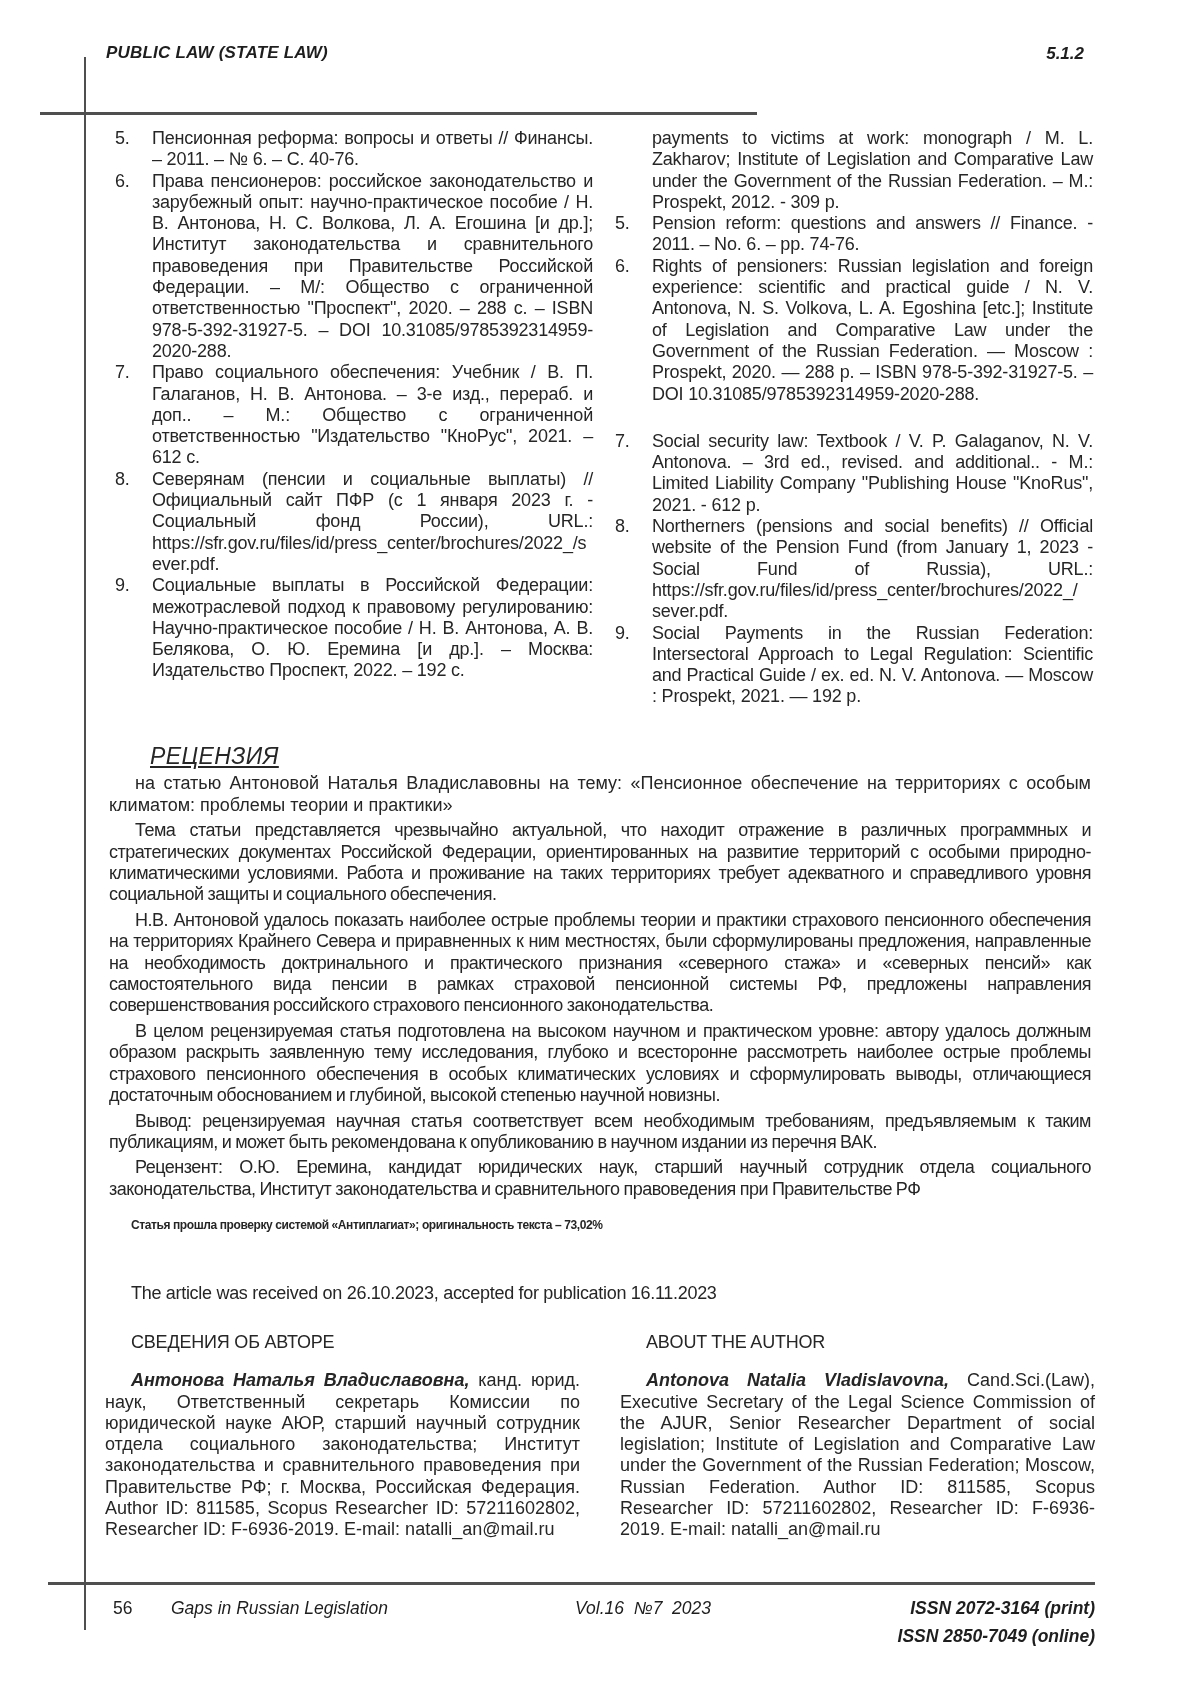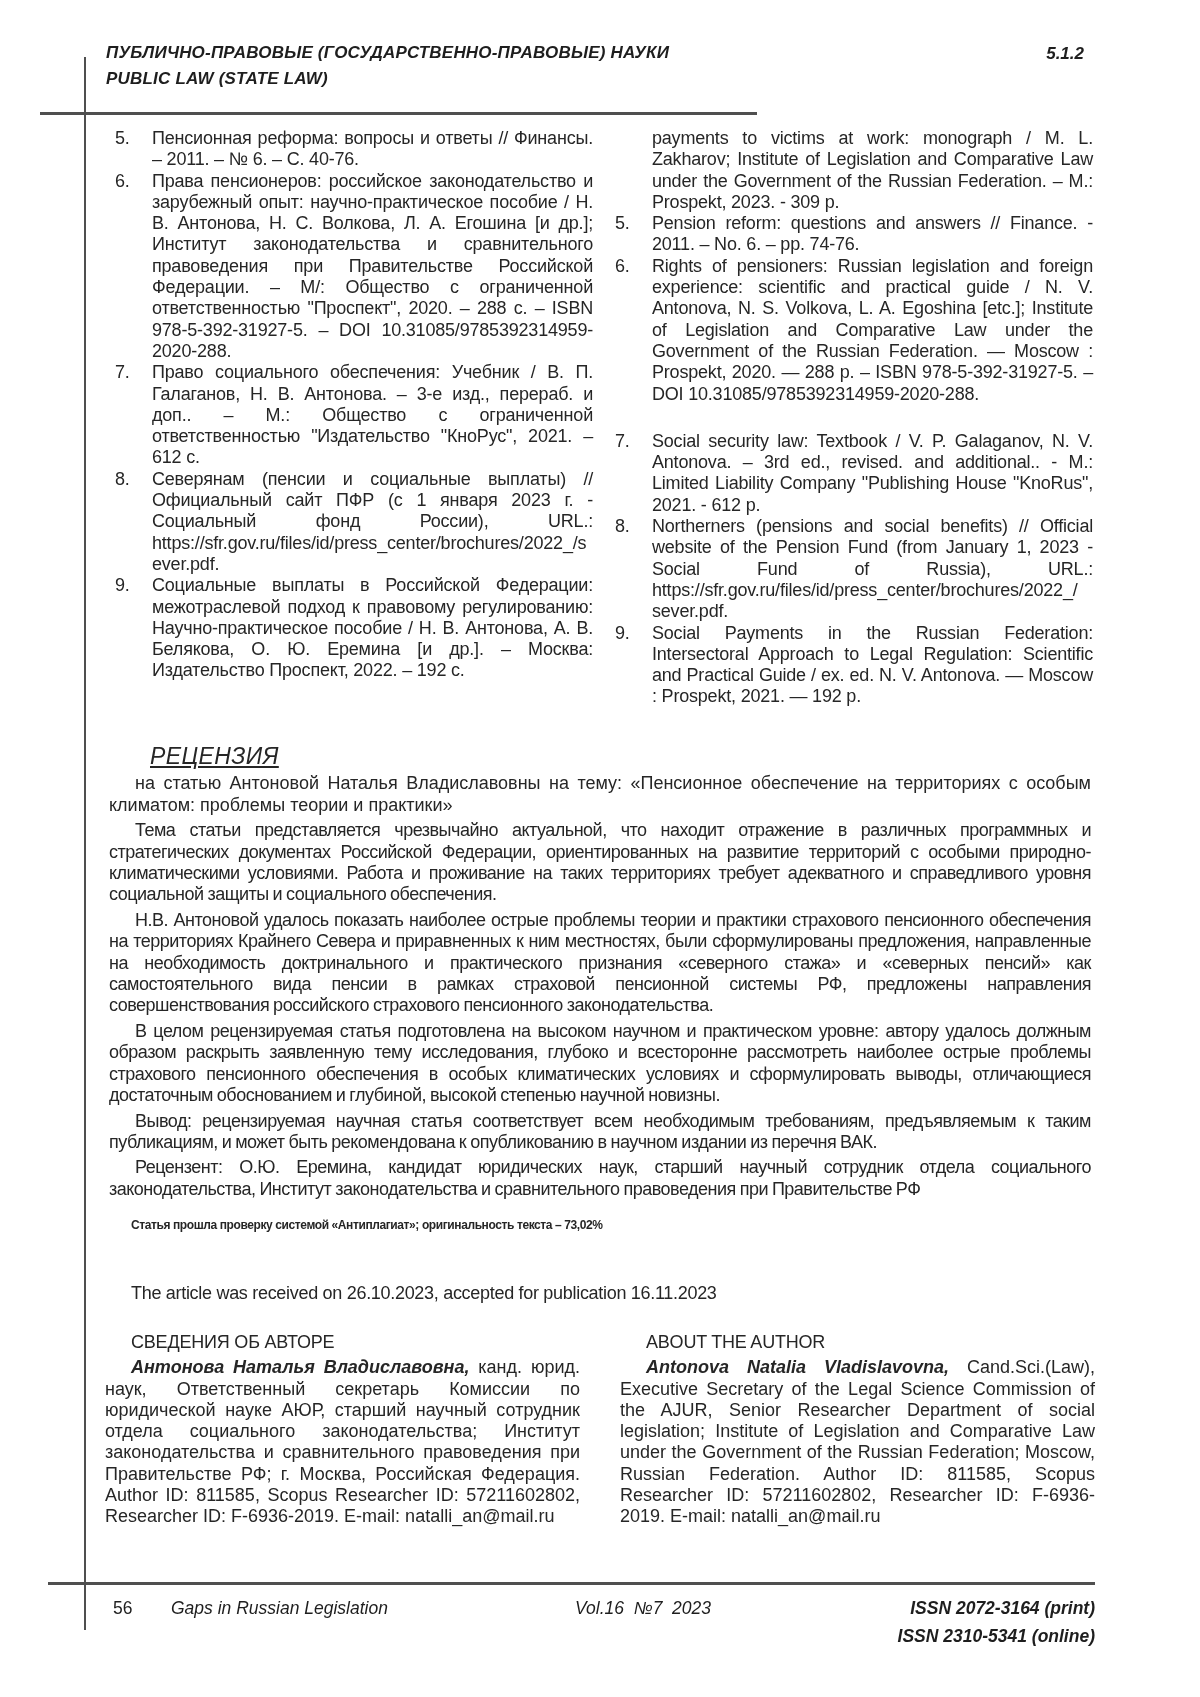--- a/index.html
+++ b/index.html
@@ -31,21 +31,21 @@
   .review p  { margin:4px; text-align:justify; text-indent:26px; }
   .review p.cond, .cond { letter-spacing:-0.5px; word-spacing:-0.6px; }
 
   .plag  { position:absolute; left:105px; top:1218px; width:990px; margin:0; font-size:12px; letter-spacing:-0.4px; text-indent:26px;font-weight:bold; }
   .dates { position:absolute; left:105px; top:1280px; width:990px; font-size:18px; line-height:26px; letter-spacing:-0.3px; }
   .dates div { padding-left:26px; }
 
   
   .authors { position:absolute; left:105px; top:1332px; width:990px; display:flex; gap:40px; font-size:18px; line-height:21.3px; }
   .acol { flex:1; min-width:0; }
-  .ahead { padding-left:26px; margin-bottom:4px; letter-spacing:-0.2px; }
+  .ahead { padding-left:26px; margin-bottom:17px; letter-spacing:-0.2px; }
   .acol p { margin:0; text-align:justify; text-indent:26px; }
   .aname { font-weight:bold; font-style:italic; }
 
   
   .footer1 { position:absolute; left:105px; top:1598px; width:990px; height:24px; font-size:17.5px; font-style:italic; color:#1e1e1e; }
   .footer1 .pnum  { position:absolute; left:8px; font-style:normal; }
   .footer1 .jname { position:absolute; left:66px; }
   .footer1 .vol   { position:absolute; left:470px; white-space:pre; }
   .footer1 .issn  { position:absolute; right:0; font-weight:bold; }
   .footer2 { position:absolute; left:105px; top:1626px; width:990px; text-align:right; font-size:17.5px; font-style:italic; font-weight:bold; color:#1e1e1e; }
@@ -54,21 +54,20 @@
 <body>
 
 <div class="page">
 
   <div class="vline"></div>
   <div class="hline-top"></div>
   <div class="hline-bottom"></div>
 
   <header class="header">
     <div class="header-titles">
-      <div>ПУБЛИЧНО-ПРАВОВЫЕ (ГОСУДАРСТВЕННО-ПРАВОВЫЕ) НАУКИ</div>
       <div>PUBLIC LAW (STATE LAW)</div>
     </div>
     <div class="header-code">5.1.2</div>
   </header>
 
   <section class="refs">
     <div class="col">
       <div class="ref">
           <span class="num">5.</span>
           <span class="txt">Пенсионная реформа: вопросы и ответы // Финансы. – 2011. – № 6. – С. 40-76.</span>
@@ -86,21 +85,21 @@
           <span class="txt">Северянам (пенсии и социальные выплаты) // Официальный сайт ПФР (с 1 января 2023 г. - Социальный фонд России), URL.: https://sfr.gov.ru/files/id/press_center/brochures/2022_/sever.pdf.</span>
         </div>
       <div class="ref">
           <span class="num">9.</span>
           <span class="txt">Социальные выплаты в Российской Федерации: межотраслевой подход к правовому регулированию: Научно-практическое пособие / Н. В. Антонова, А. В. Белякова, О. Ю. Еремина [и др.]. – Москва: Издательство Проспект, 2022. – 192 с.</span>
         </div>
     </div>
     <div class="col">
       <div class="ref">
           <span class="num"></span>
-          <span class="txt">payments to victims at work: monograph / M. L. Zakharov; Institute of Legislation and Comparative Law under the Government of the Russian Federation. – M.: Prospekt, 2023. - 309 p.</span>
+          <span class="txt">payments to victims at work: monograph / M. L. Zakharov; Institute of Legislation and Comparative Law under the Government of the Russian Federation. – M.: Prospekt, 2012. - 309 p.</span>
         </div>
       <div class="ref">
           <span class="num">5.</span>
           <span class="txt">Pension reform: questions and answers // Finance. - 2011. – No. 6. – pp. 74-76.</span>
         </div>
       <div class="ref">
           <span class="num">6.</span>
           <span class="txt">Rights of pensioners: Russian legislation and foreign experience: scientific and practical guide / N. V. Antonova, N. S. Volkova, L. A. Egoshina [etc.]; Institute of Legislation and Comparative Law under the Government of the Russian Federation. — Moscow : Prospekt, 2020. — 288 p. – ISBN 978-5-392-31927-5. – DOI 10.31085/9785392314959-2020-288.</span>
         </div>
       <div class="ref gap-before">
@@ -145,16 +144,16 @@
     </div>
   </section>
 
   <div class="footer1">
     <span class="pnum">56</span>
     <span class="jname">Gaps in Russian Legislation</span>
     <span class="vol">Vol.16  №7  2023</span>
     <span class="issn">ISSN 2072-3164 (print)</span>
   </div>
   <div class="footer2">
-    <span>ISSN 2310-5341 (online)</span>
+    <span>ISSN 2850-7049 (online)</span>
   </div>
 
 </div>
 
 </body></html>

